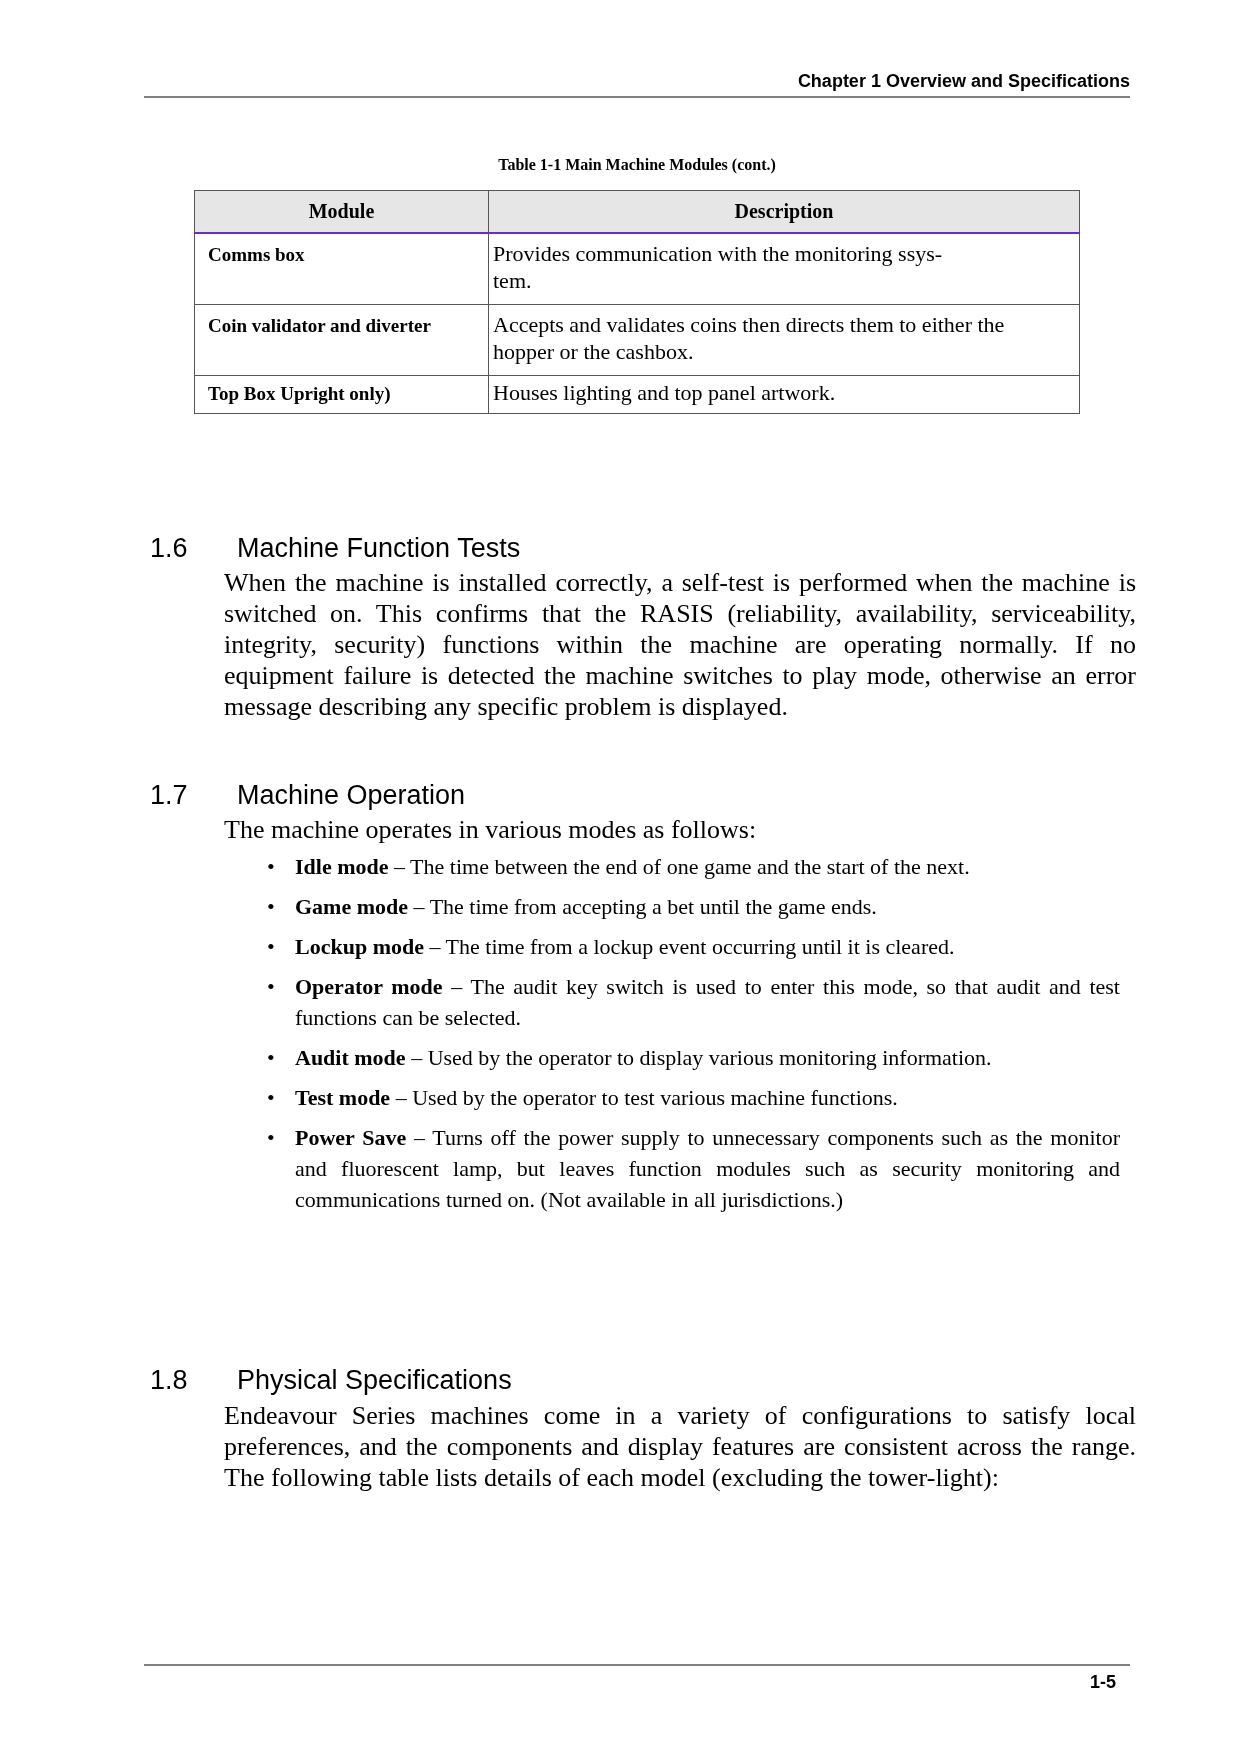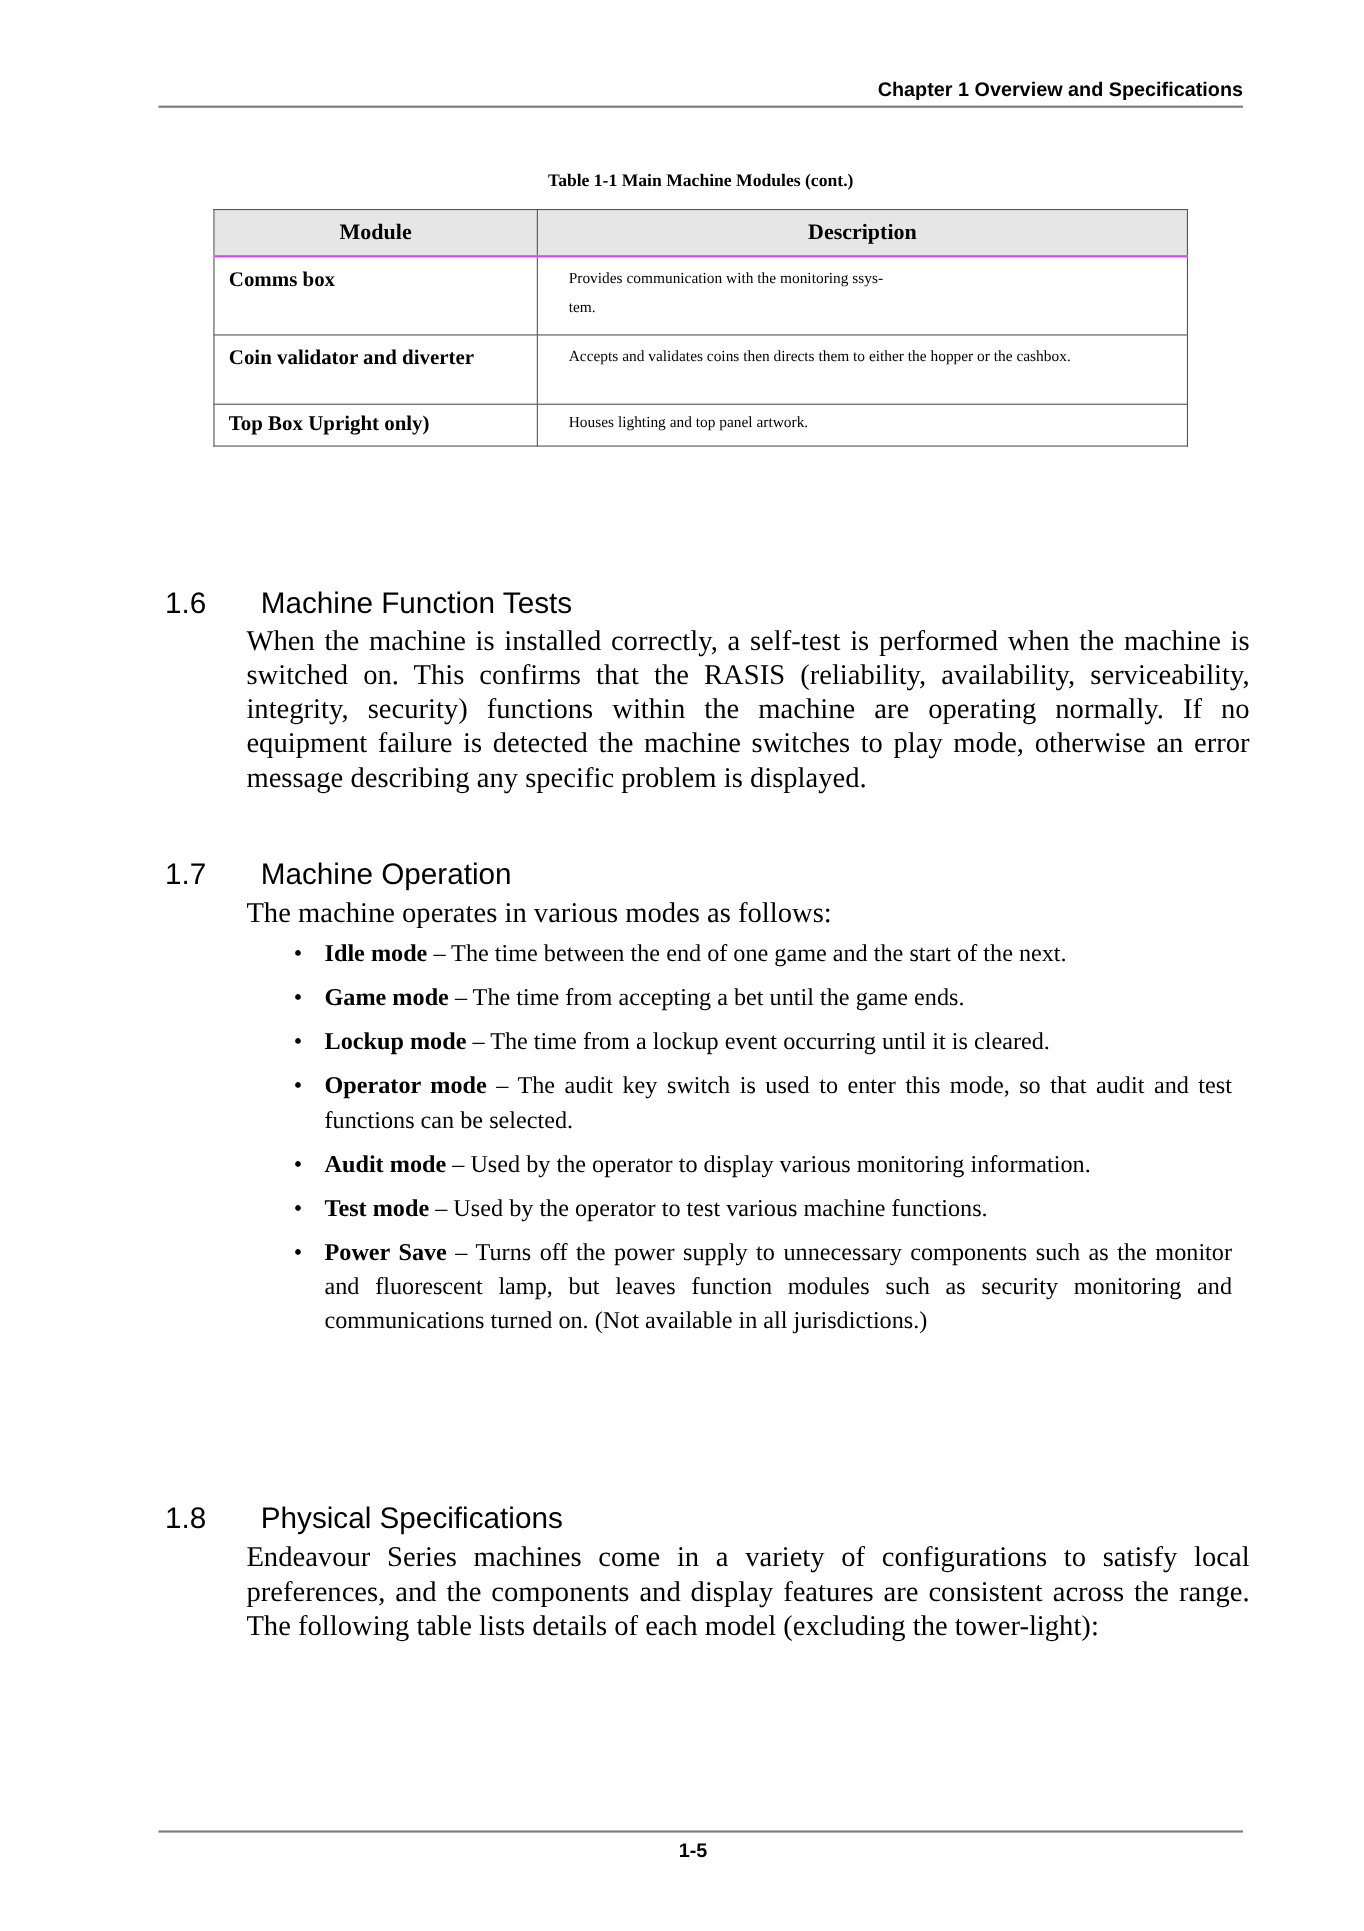--- a/index.html
+++ b/index.html
@@ -22,28 +22,28 @@
   }
   table.modules {
     position: absolute; left: 194px; top: 190px; width: 886px;
     border-collapse: collapse; font-family: "Liberation Serif", serif;
   }
   table.modules th, table.modules td {
     border: 1px solid #555; vertical-align: top; padding: 0;
   }
   table.modules th {
     background: #e6e6e6; font-weight: bold; font-size: 20px; height: 41px;
-    text-align: center; vertical-align: middle; border-bottom: 2px solid #d946ef;
+    text-align: center; vertical-align: middle; border-bottom: 2px solid #6d28d9;
   }
   table.modules th.col-module { width: 293px; }
   table.modules td.mod {
     font-weight: bold; font-size: 19px; line-height: 25px; padding: 8px 13px 10px 13px;
   }
   table.modules td.desc {
-    font-size: 14px; line-height: 27px; padding: 6px 12px 10px 28px;
+    font-size: 22px; line-height: 27px; padding: 6px 12px 10px 4px;
   }
 
   .section { position: absolute; left: 150px; width: 970px; }
   .sec-head {
     font-family: "Liberation Sans", sans-serif; font-weight: normal; font-size: 27px; line-height: 32px;
     display: flex;
   }
   .sec-num { width: 87px; }
   .body-text {
     margin-left: 74px; font-family: "Liberation Serif", serif; font-size: 26px; line-height: 31px;
@@ -55,21 +55,21 @@
     text-align: justify; margin-bottom: 9px; padding-left: 0;
   }
   ul.modes li .bullet { position: absolute; left: -28px; top: 0; }
   ul.modes li b { font-weight: bold; }
 
   .footer-rule {
     position: absolute; left: 144px; top: 1664px; width: 986px; height: 0;
     border-top: 2px solid #808080;
   }
   .page-number {
-    position: absolute; left: 144px; top: 1672px; width: 972px; text-align: center;
+    position: absolute; left: 144px; top: 1672px; width: 972px; text-align: right;
     font-family: "Liberation Sans", sans-serif; font-weight: bold; font-size: 18px;
   }
 </style>
 </head>
 <body>
 
 <div class="page">
 
   <div class="running-header">Chapter 1 Overview and Specifications</div>
   <div class="header-rule"></div>

